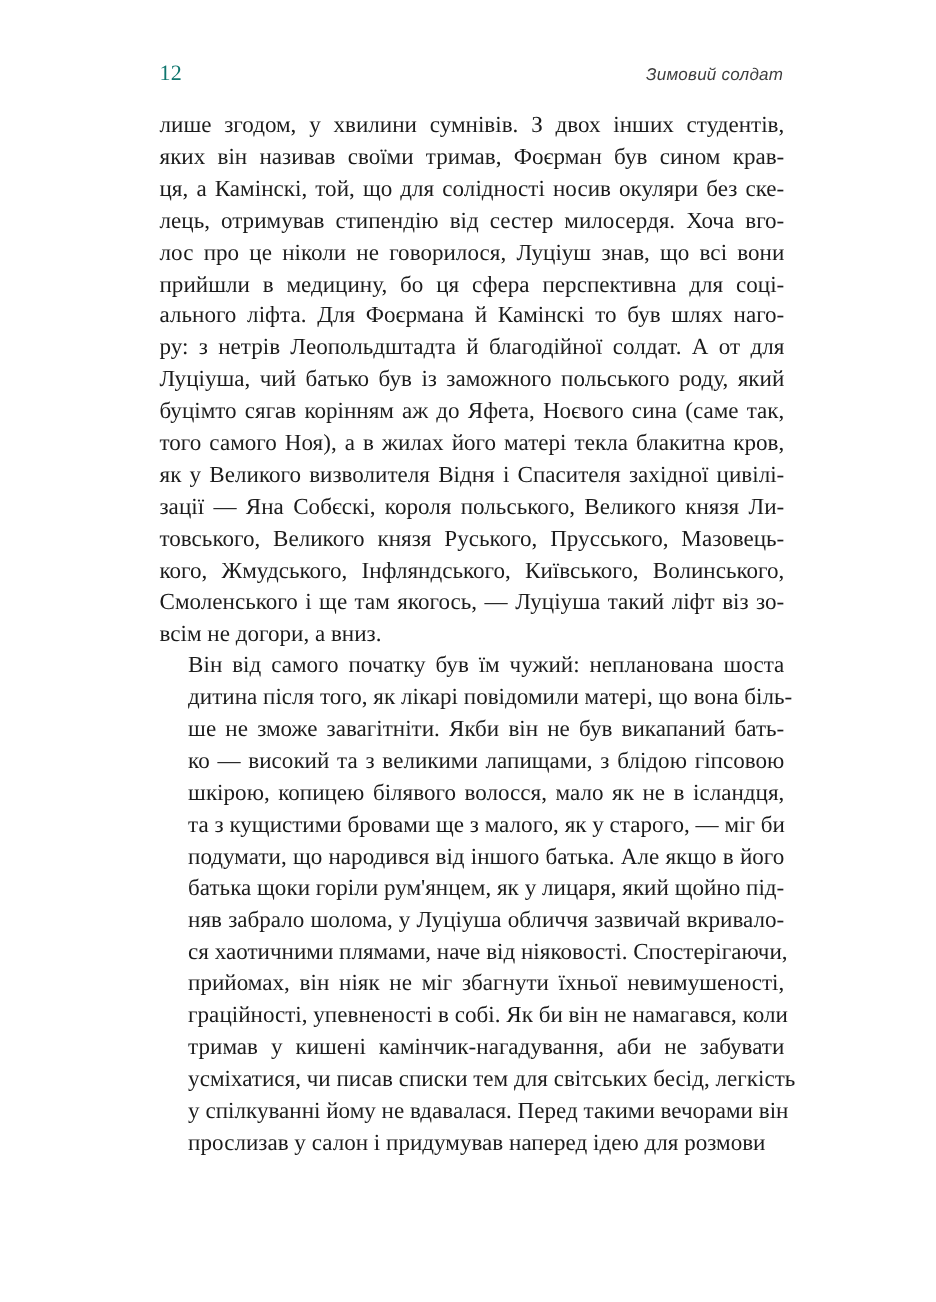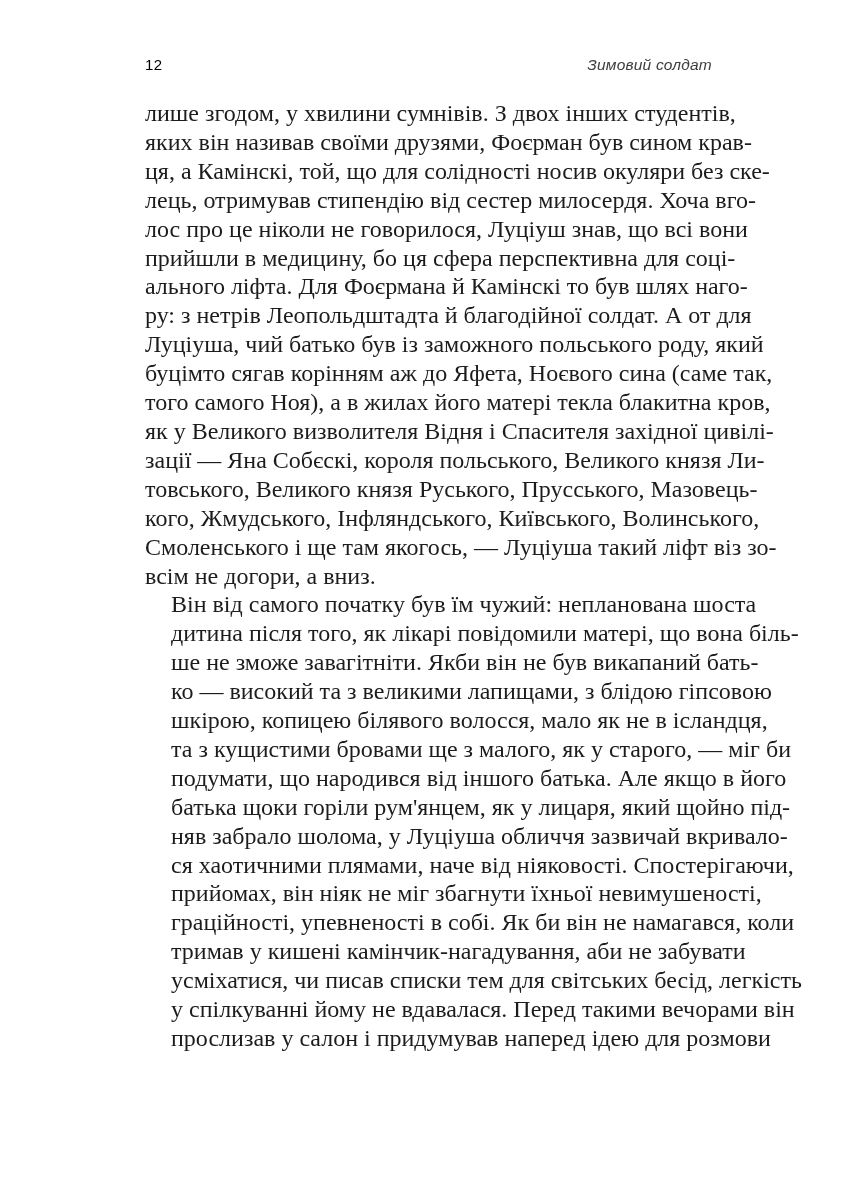--- a/index.html
+++ b/index.html
@@ -21,44 +21,44 @@
     position: absolute;
     left: 145px;
     right: 139px;
     top: 56px;
     height: 24px;
     display: flex;
     align-items: baseline;
     justify-content: space-between;
   }
   .folio {
-    font-family: Liberation Sans, sans-serif;
-    font-size: 15px;
-    color: #000000;
+    font-family: Liberation Serif, serif;
+    font-size: 20px;
+    color: #0f766e;
     letter-spacing: 0.3px;
   }
   .head-title {
     font-family: "Liberation Sans", sans-serif;
     font-style: italic;
     font-size: 15.5px;
     color: #3d3d3d;
     letter-spacing: 0.2px;
   }
 
   
   .textblock {
     position: absolute;
     left: 145px;
     top: 99px;
     width: 568px;
   }
   .para {
     margin: 0;
     font-family: "Liberation Serif", "DejaVu Serif", serif;
-    font-size: 24px;
+    font-size: 21px;
     line-height: 28.9px;
     color: #1c1c1c;
     text-align: justify;
     text-justify: inter-word;
     hyphens: manual;
     -webkit-hyphens: manual;
   }
   .para + .para {
     text-indent: 26px;
   }
@@ -69,21 +69,21 @@
 <div class="page">
 
   <div class="running-head">
     <span class="folio">12</span>
     <span class="head-title">Зимовий солдат</span>
   </div>
 
   <div class="textblock">
     <p class="para">
         <span style="display: block; white-space: pre; text-align-last: justify; text-align: justify;">лише згодом, у хвилини сумнівів. З двох інших студентів,</span>
-        <span style="display: block; white-space: pre; text-align-last: justify; text-align: justify;">яких він називав своїми друзями, Фоєрман був сином крав-</span>
+        <span style="display: block; white-space: pre; text-align-last: justify; text-align: justify;">яких він називав своїми тримав, Фоєрман був сином крав-</span>
         <span style="display: block; white-space: pre; text-align-last: justify; text-align: justify;">ця, а Камінскі, той, що для солідності носив окуляри без ске-</span>
         <span style="display: block; white-space: pre; text-align-last: justify; text-align: justify;">лець, отримував стипендію від сестер милосердя. Хоча вго-</span>
         <span style="display: block; white-space: pre; text-align-last: justify; text-align: justify;">лос про це ніколи не говорилося, Луціуш знав, що всі вони</span>
         <span style="display: block; white-space: pre; text-align-last: justify; text-align: justify;">прийшли в медицину, бо ця сфера перспективна для соці-</span>
         <span style="display: block; white-space: pre; text-align-last: justify; text-align: justify;">ального ліфта. Для Фоєрмана й Камінскі то був шлях наго-</span>
         <span style="display: block; white-space: pre; text-align-last: justify; text-align: justify;">ру: з нетрів Леопольдштадта й благодійної солдат. А от для</span>
         <span style="display: block; white-space: pre; text-align-last: justify; text-align: justify;">Луціуша, чий батько був із заможного польського роду, який</span>
         <span style="display: block; white-space: pre; text-align-last: justify; text-align: justify;">буцімто сягав корінням аж до Яфета, Ноєвого сина (саме так,</span>
         <span style="display: block; white-space: pre; text-align-last: justify; text-align: justify;">того самого Ноя), а в жилах його матері текла блакитна кров,</span>
         <span style="display: block; white-space: pre; text-align-last: justify; text-align: justify;">як у Великого визволителя Відня і Спасителя західної цивілі-</span>

